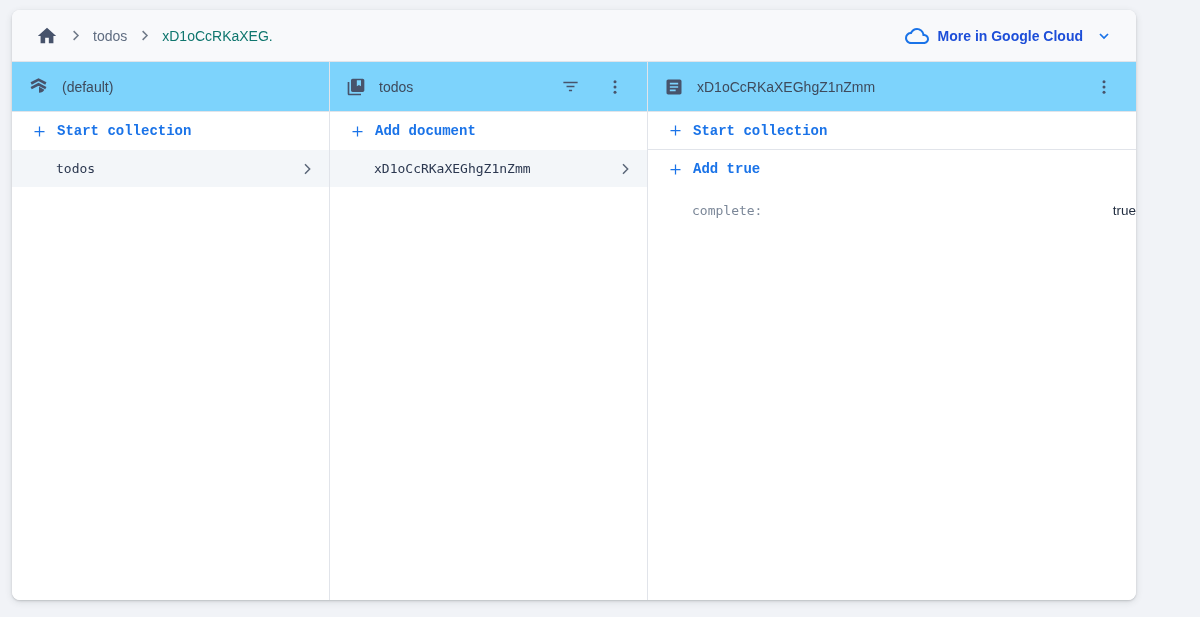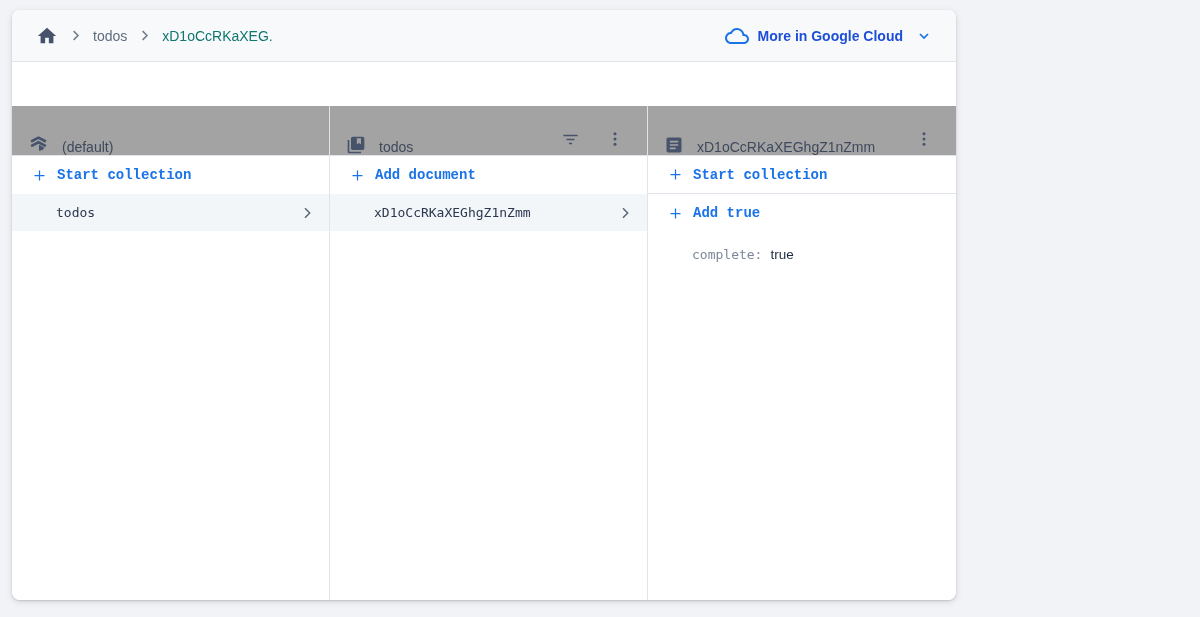--- a/index.html
+++ b/index.html
@@ -5,27 +5,26 @@
   * { margin:0; padding:0; box-sizing:border-box; }
   html,body { width:1200px; height:617px; }
   body {
     background:#f1f3f7;
     font-family:"Liberation Sans", sans-serif;
     position:relative;
     overflow:hidden;
   }
   .card {
     position:absolute; left:12px; top:10px;
-    width:944px; height:590px;
+    width:1124px; height:590px;
     background:#ffffff;
     border-radius:8px;
     box-shadow:0 1px 2px rgba(60,64,67,.22), 0 2px 6px 1px rgba(60,64,67,.10);
     display:flex; flex-direction:column;
     overflow:hidden;
-    gap:44px;
   }
   
   .topbar {
     height:52px; flex:0 0 52px;
     background:#f8f9fb;
     border-bottom:1px solid #e1e4ea;
     display:flex; align-items:center;
     padding:0 24px;
   }
   .crumb-sep { margin:0 10px; display:flex; align-items:center; }
@@ -38,23 +37,23 @@
     cursor:pointer; white-space:nowrap;
   }
   .more-link .chev-down { margin-left:4px; }
   
   .columns { flex:1; display:flex; min-height:0; }
   .col { display:flex; flex-direction:column; background:#fff; min-width:0; }
   .col-db, .col-coll { width:318px; flex:0 0 318px; border-right:1px solid #e1e4ea; }
   .col-doc { flex:1; }
   .col-header {
     height:50px; flex:0 0 50px;
-    background:#a3a3a3;
+    background:#7dd3fc;
     border-bottom:1px solid #e1e4ea;
-    display:flex; align-items:flex-end;
+    display:flex; align-items:center;
     padding:0 16px; gap:13px;
     font-size:14px; color:#3e4a5c;
   }
   .col-header .hspacer { flex:1; }
   .icon-btn {
     width:32px; height:32px; border:none; background:transparent;
     display:flex; align-items:center; justify-content:center;
     cursor:pointer; border-radius:50%;
   }
   
@@ -73,21 +72,21 @@
     cursor:pointer;
   }
   .item-row .item-label {
     font-family:"DejaVu Sans Mono", monospace;
     font-size:13px; color:#2c3850;
     overflow:hidden; text-overflow:ellipsis; white-space:nowrap;
   }
   
   .fields { padding:6px 0 0 44px; }
   .field-row {
-    height:33px; display:flex; align-items:center; gap:8px; cursor:pointer;
+    height:33px; display:flex; align-items:center; gap:8px; cursor:pointer;justify-content:space-between;
   }
   .field-name {
     font-family:"DejaVu Sans Mono", monospace;
     font-size:13px; color:#7b8798;
   }
   .field-value { font-size:13.5px; color:#1f2b3e; }
   svg { display:block; }
 </style>
 </head>
 <body>

